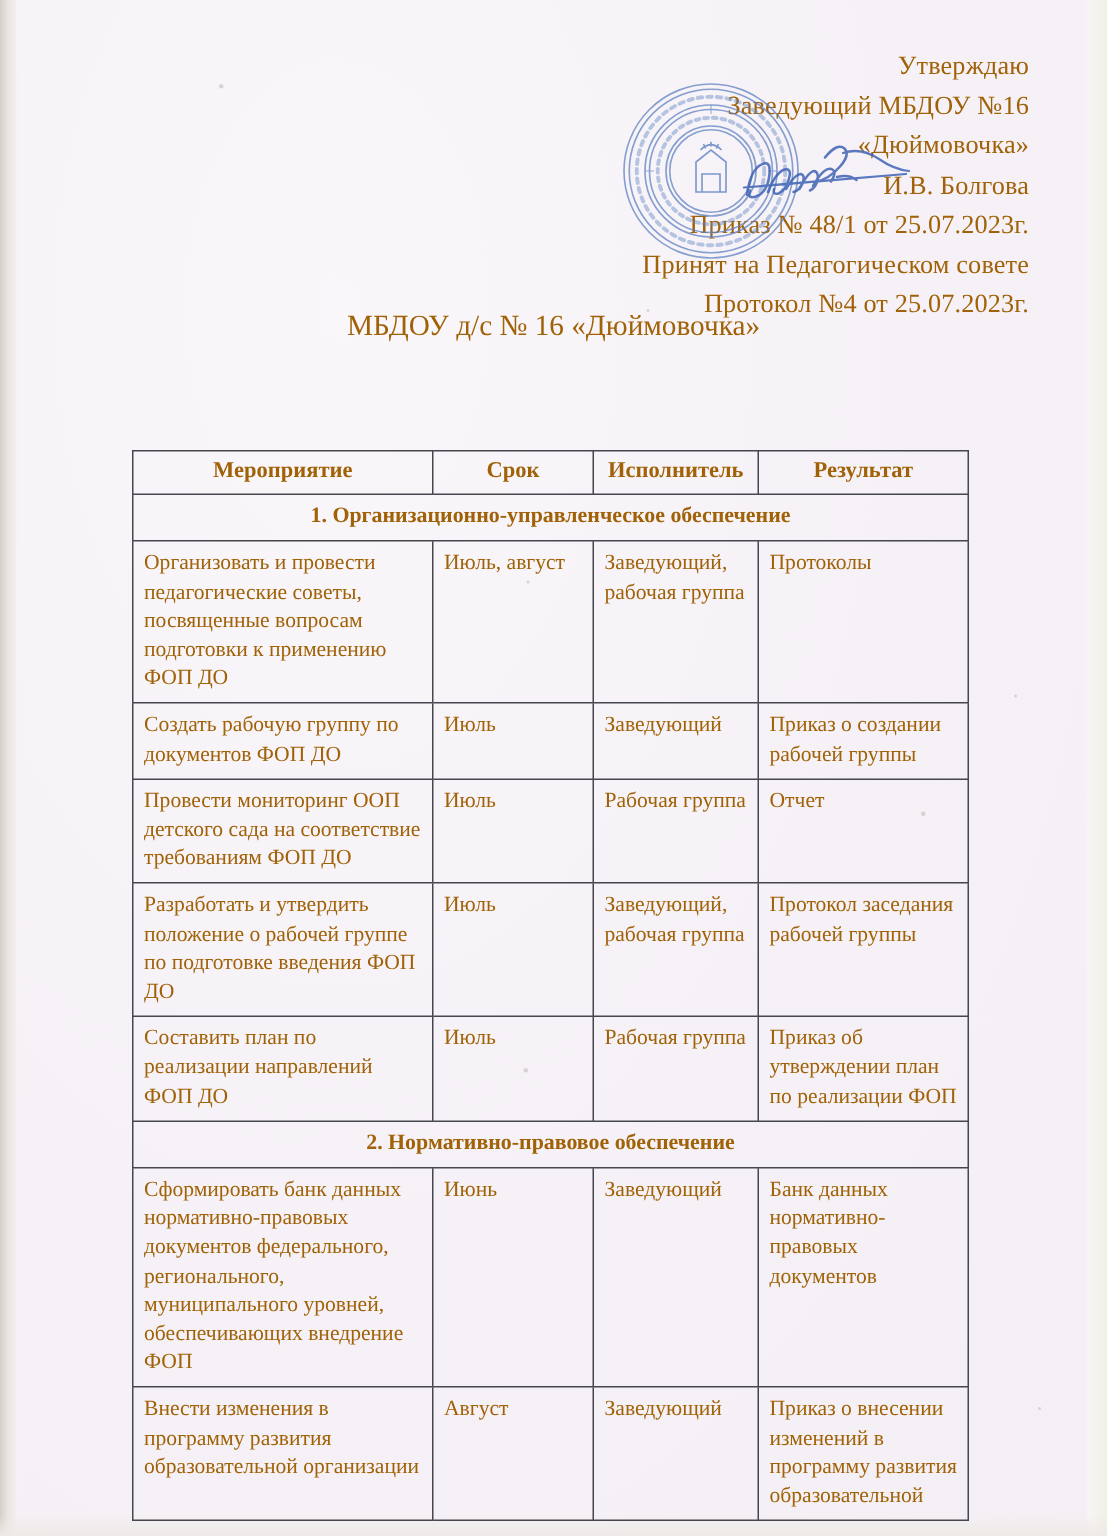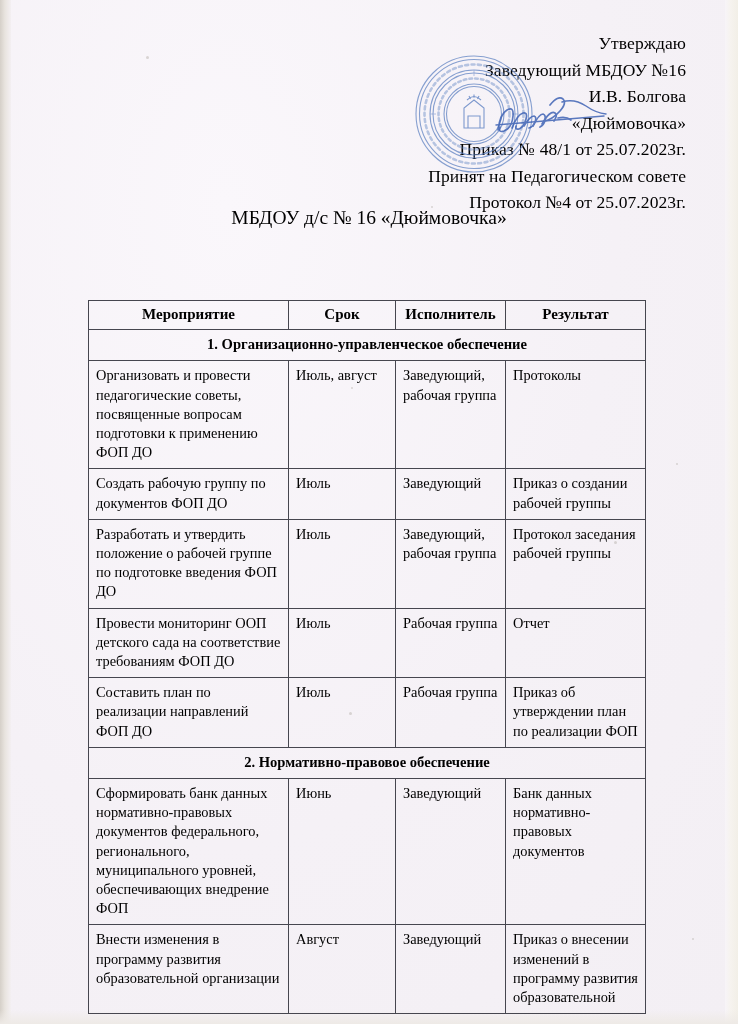--- a/index.html
+++ b/index.html
@@ -7,21 +7,21 @@
     padding: 0;
     background: #ffffff;
   }
   #page {
     position: relative;
     width: 738px;
     height: 1024px;
     background: #f7f4f8;
     overflow: hidden;
     font-family: "Liberation Serif", "DejaVu Serif", serif;
-    color: #000000;
+    color: #a16207;
   }
   
   #edge-left {
     position: absolute;
     left: 0; top: 0;
     width: 11px; height: 1024px;
     background: linear-gradient(to right, #cfc9c0 0%, #e6e1da 45%, #f3eff1 100%);
     opacity: .85;
   }
   #edge-right {
@@ -154,22 +154,22 @@
   <div class="speck" style="left:614px;top:541px;width:3px;height:3px;"></div>
   <div class="speck" style="left:676px;top:463px;width:2px;height:2px;"></div>
   <div class="speck" style="left:351px;top:387px;width:2px;height:2px;"></div>
   <div class="speck" style="left:349px;top:712px;width:3px;height:3px;"></div>
   <div class="speck" style="left:431px;top:206px;width:2px;height:2px;"></div>
   <div class="speck" style="left:692px;top:938px;width:2px;height:2px;"></div>
 
   <div id="approval-block">
     <div>Утверждаю</div>
     <div>Заведующий МБДОУ №16</div>
+    <div>«Дюймовочка»</div>
     <div>И.В. Болгова</div>
-    <div>«Дюймовочка»</div>
     <div>Приказ № 48/1 от 25.07.2023г.</div>
     <div>Принят на Педагогическом совете</div>
     <div>Протокол №4 от 25.07.2023г.</div>
   </div>
 
   <svg id="stamp" viewBox="0 0 120 120">
     <g fill="none" stroke="#5b7fc0" stroke-width="1.1">
       <circle cx="60" cy="60" r="58"></circle>
       <circle cx="60" cy="60" r="54.5"></circle>
       <circle cx="60" cy="60" r="44"></circle>
@@ -237,30 +237,30 @@
           <td>Заведующий, рабочая группа</td>
           <td>Протоколы</td>
         </tr>
         <tr>
           <td>Создать рабочую группу по документов ФОП ДО</td>
           <td>Июль</td>
           <td>Заведующий</td>
           <td>Приказ о создании рабочей группы</td>
         </tr>
         <tr>
+          <td>Провести мониторинг ООП детского сада на соответствие требованиям ФОП ДО</td>
+          <td>Июль</td>
+          <td>Рабочая группа</td>
+          <td>Отчет</td>
+        </tr>
+        <tr>
           <td>Разработать и утвердить положение о рабочей группе по подготовке введения ФОП ДО</td>
           <td>Июль</td>
           <td>Заведующий, рабочая группа</td>
           <td>Протокол заседания рабочей группы</td>
-        </tr>
-        <tr>
-          <td>Провести мониторинг ООП детского сада на соответствие требованиям ФОП ДО</td>
-          <td>Июль</td>
-          <td>Рабочая группа</td>
-          <td>Отчет</td>
         </tr>
         <tr>
           <td>Составить план по реализации направлений ФОП ДО</td>
           <td>Июль</td>
           <td>Рабочая группа</td>
           <td>Приказ об утверждении план по реализации ФОП</td>
         </tr>
         <tr>
           <td colspan="4" class="section-row left-aligned">2. Нормативно-правовое обеспечение</td>
         </tr>

